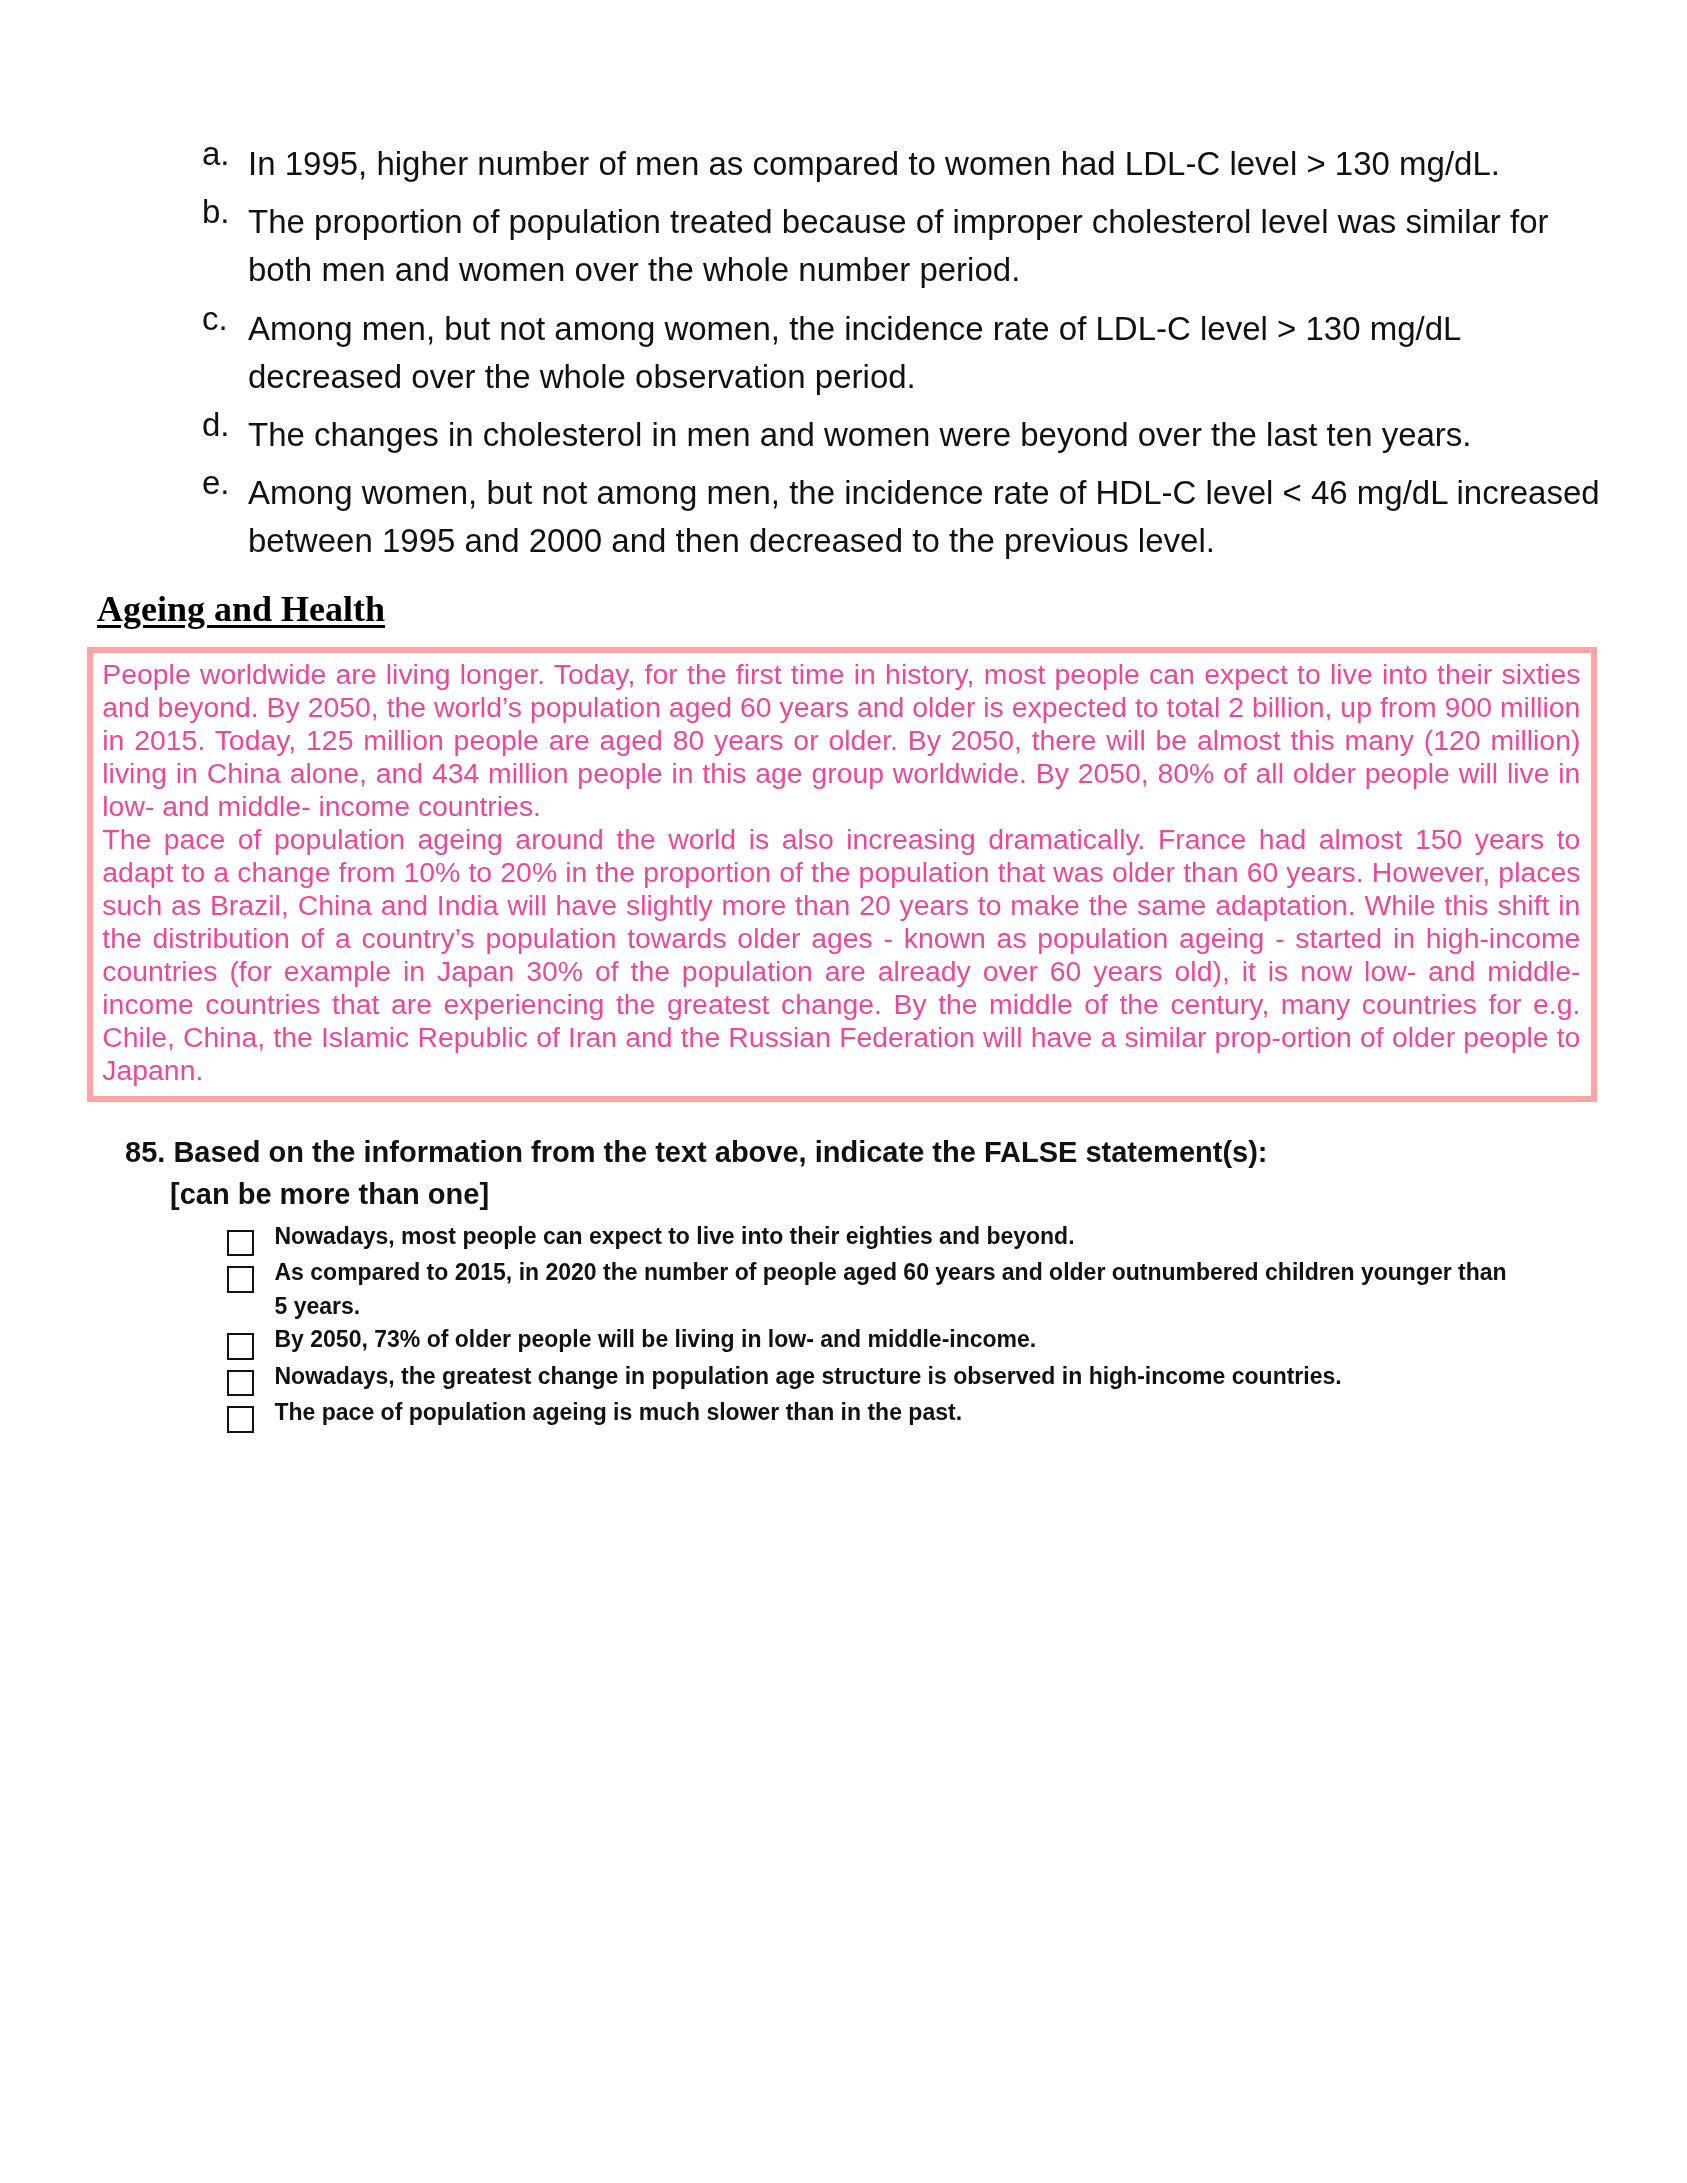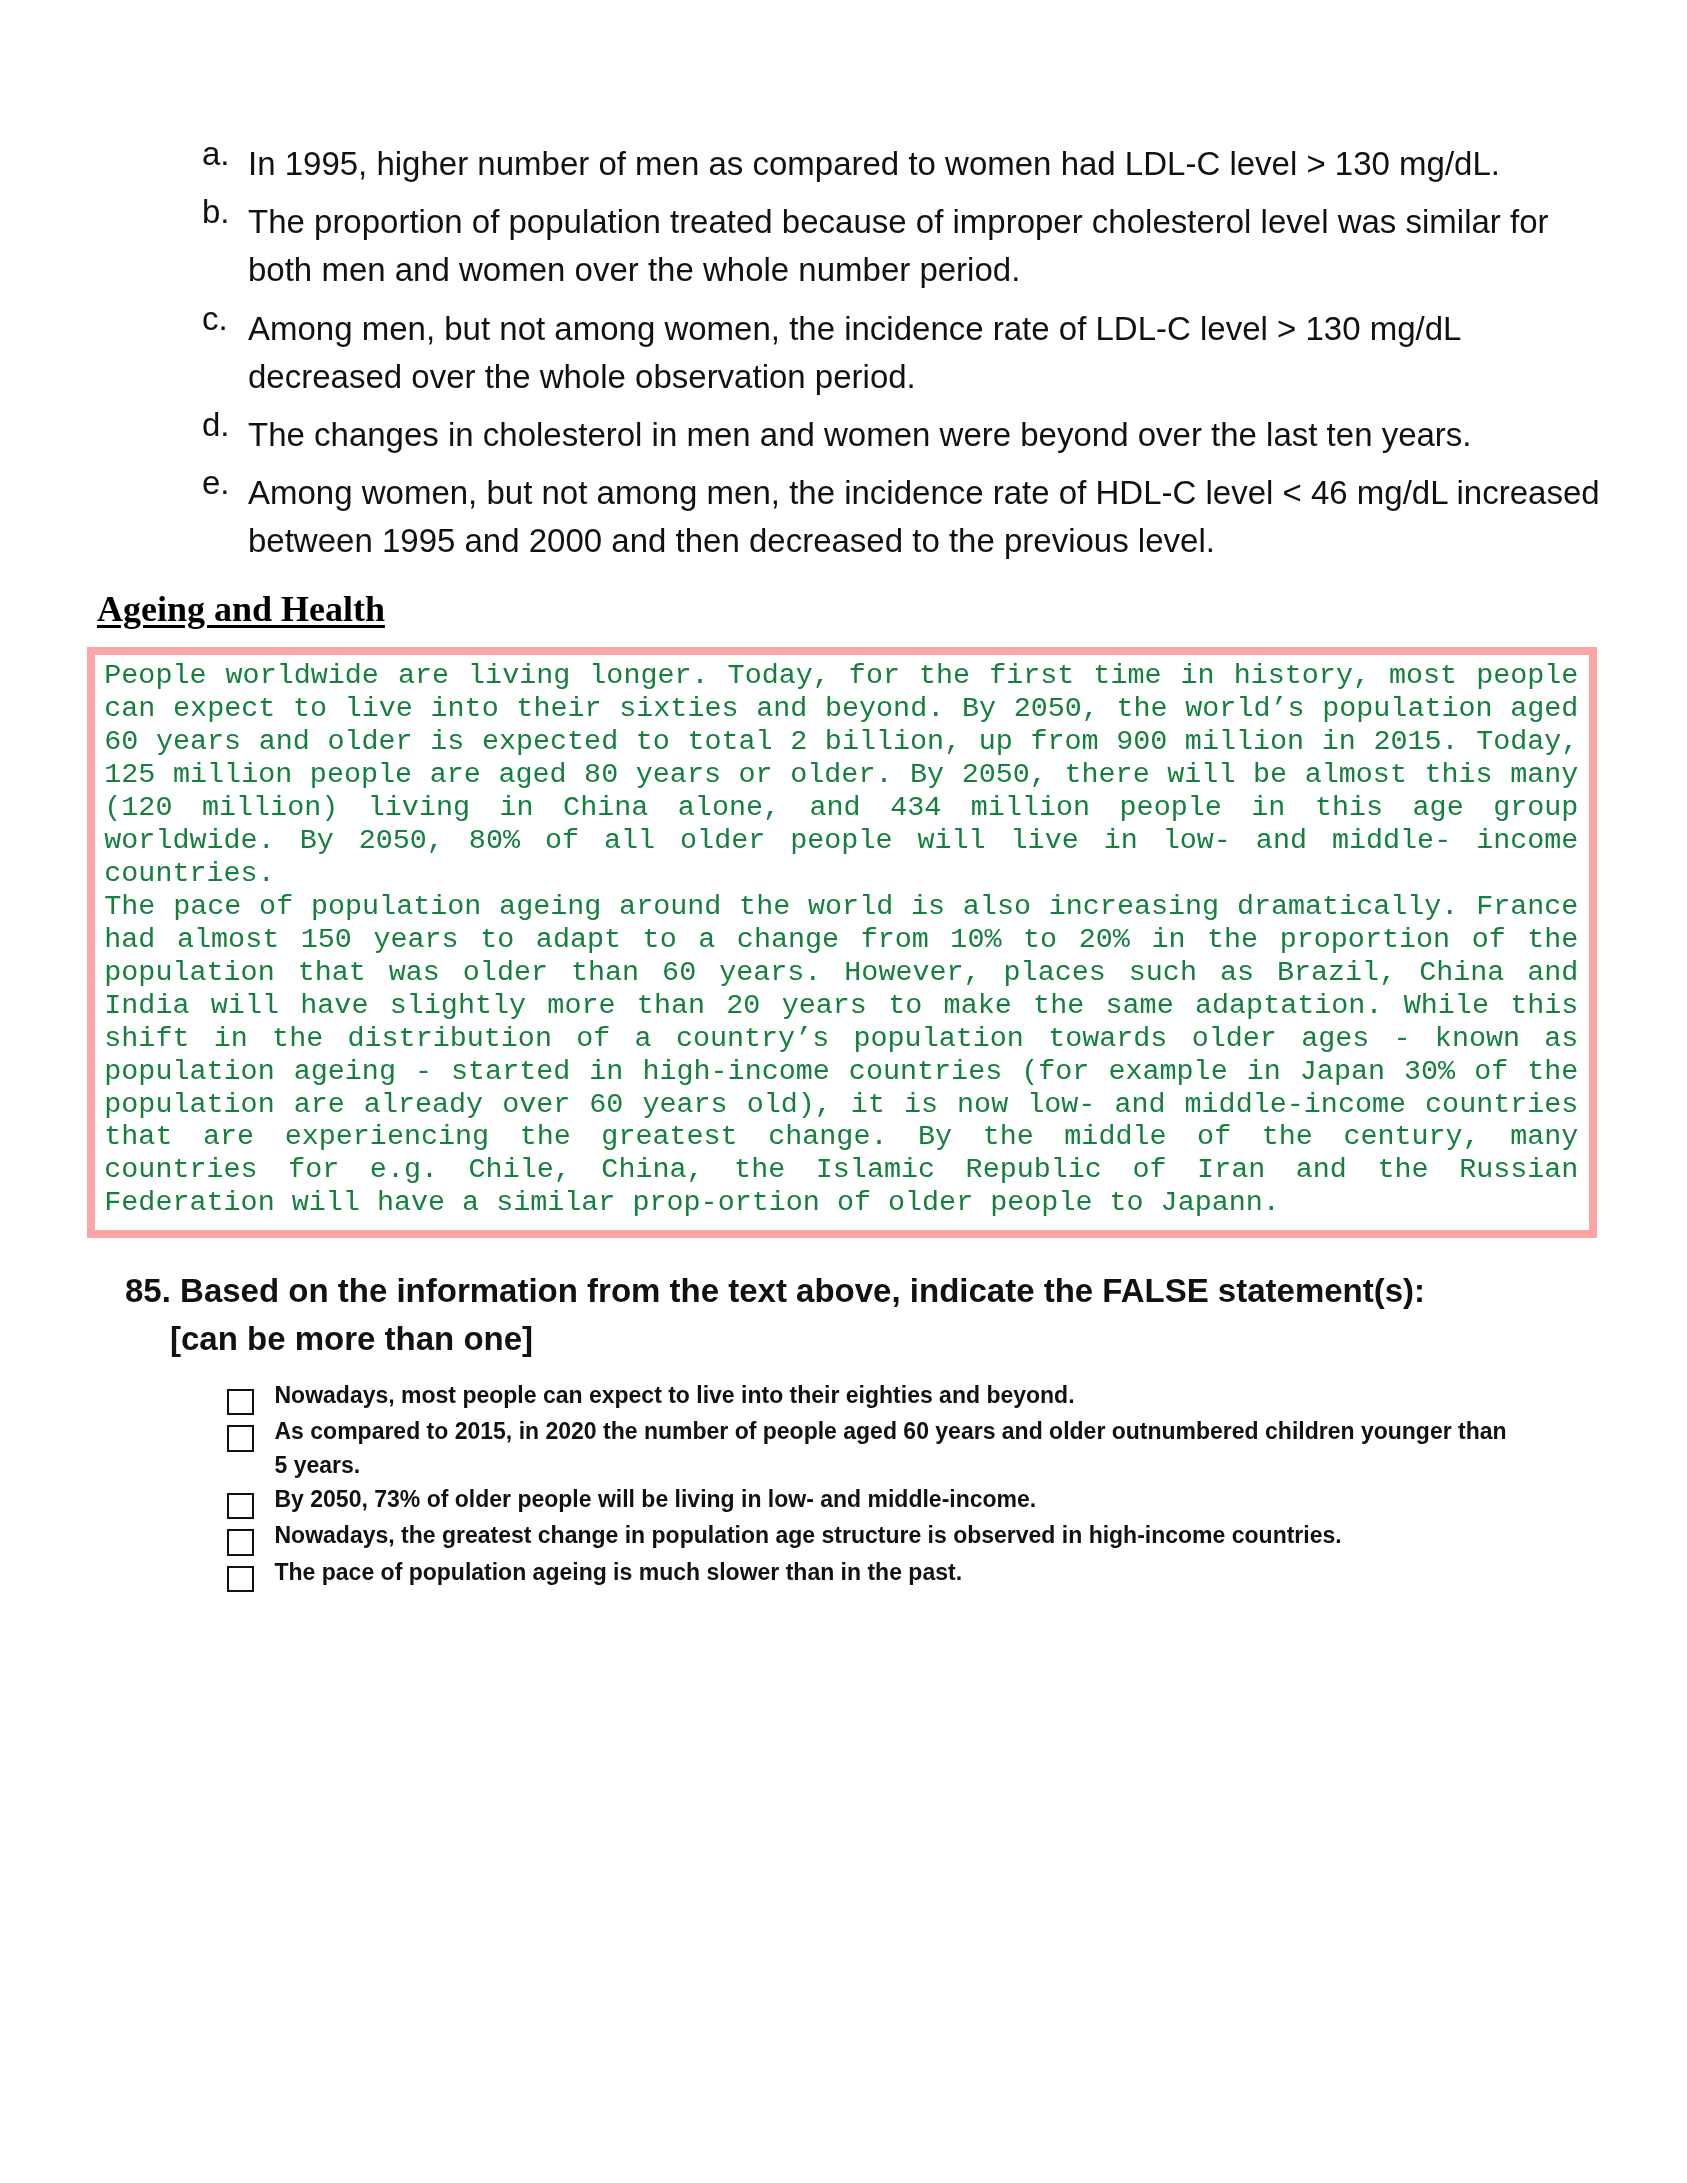--- a/index.html
+++ b/index.html
@@ -37,33 +37,33 @@
     text-decoration: underline;
     text-decoration-thickness: 3.3px;
     text-underline-offset: 4px;
     color: #000000;
   }
   
   .passage-box {
     margin: 16px 0 0 87px;
     width: 1510px;
     box-sizing: border-box;
-    border: 8px solid #fca5a5;
+    border: 6px solid #fca5a5;
     padding: 5.3px 10.6px 9.3px 9.3px;
-    font-family: Liberation Mono, monospace;
+    font-family: Liberation Sans, sans-serif;
     font-size: 28.4px;
     line-height: 1.16;
-    color: #15803d;
+    color: #ec4899;
     text-align: justify;
   }
   .passage-paragraph { margin: 0; }
   
   .question {
-    margin: 29px 0 16px 125px;
-    font-size: 33px;
+    margin: 29px 0 4px 125px;
+    font-size: 29px;
     line-height: 1.46;
     font-weight: bold;
   }
   .question-line2 { margin-left: 45px; }
   
   .options {
     margin: 2.6px 0 0 227px;
     font-size: 23px;
     line-height: 1.46;
     font-weight: bold;

